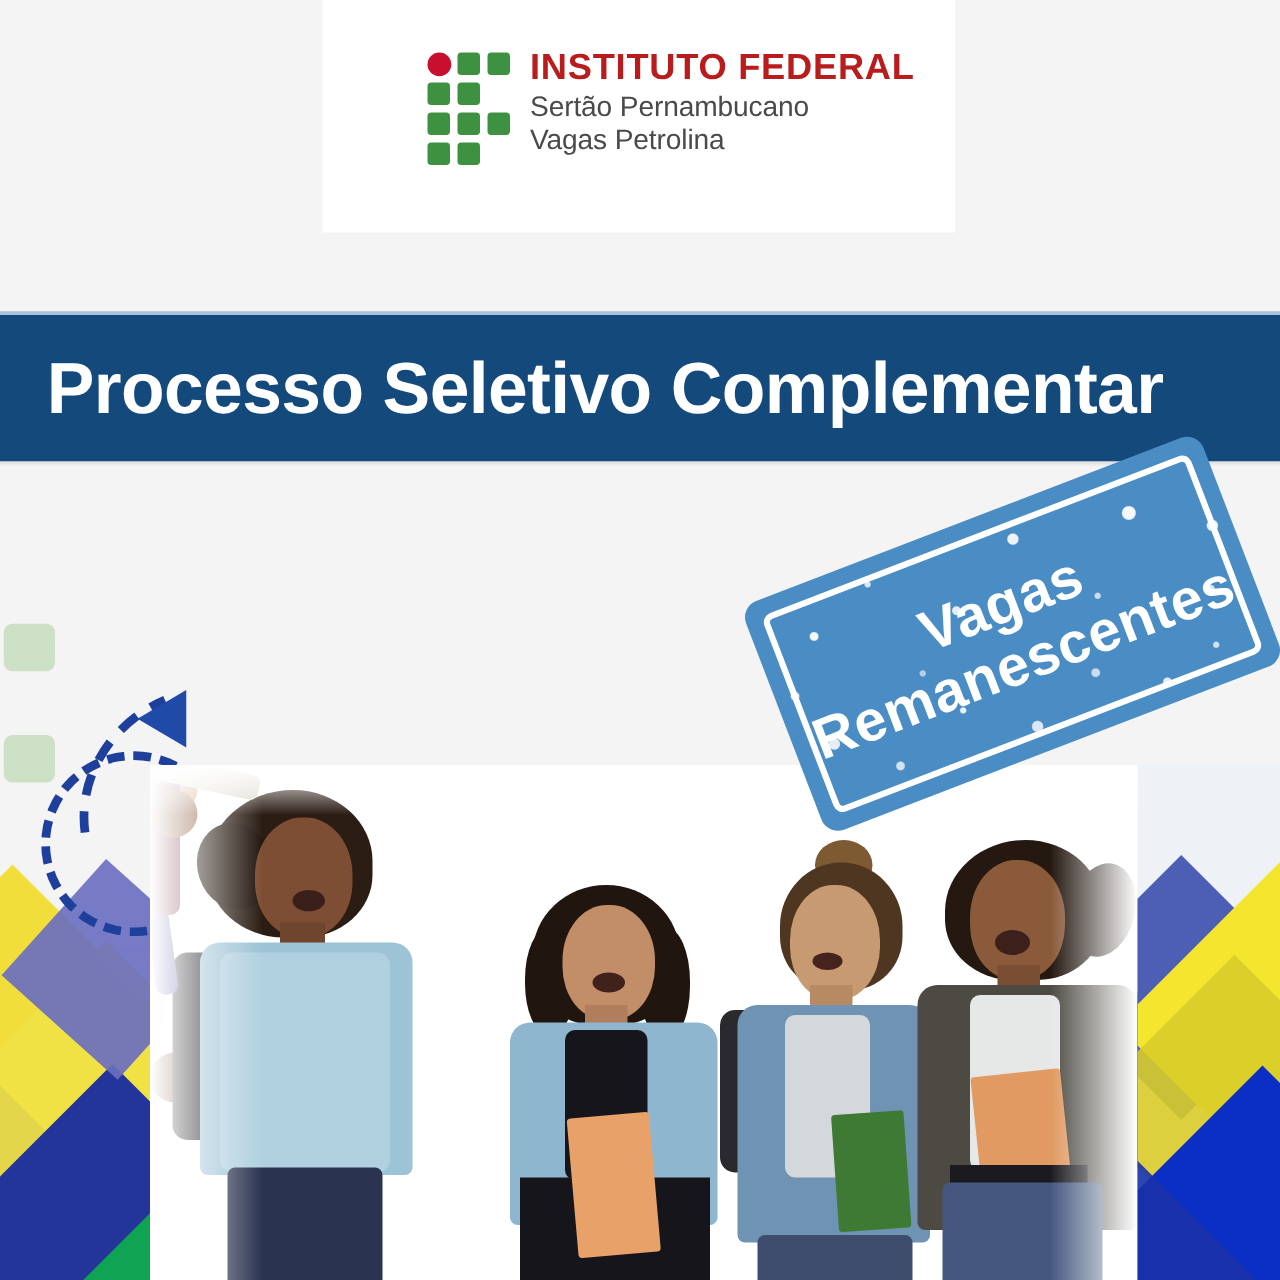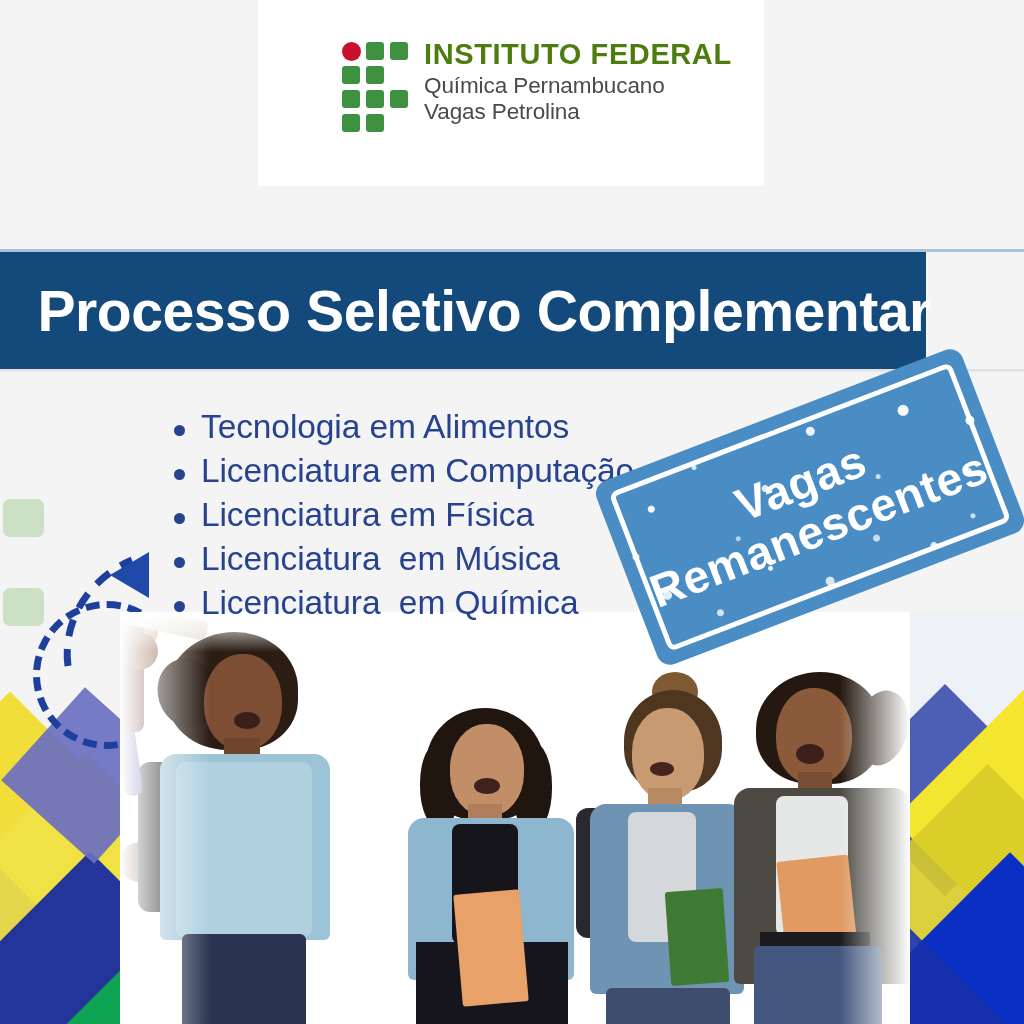--- a/index.html
+++ b/index.html
@@ -61,21 +61,21 @@
     top: 0;
   }
   .logo-words {
     margin-left: 16px;
     padding-top: 2px;
   }
   .logo-line1 {
     font-size: 29px;
     font-weight: bold;
     letter-spacing: 0.6px;
-    color: #4d7c0f;
+    color: #b91c1c;
     line-height: 1.02;
     white-space: nowrap;
   }
   .logo-line2, .logo-line3 {
     font-size: 22.5px;
     color: #4a4a4a;
     line-height: 1.16;
     white-space: nowrap;
     letter-spacing: -0.1px;
   }
@@ -88,21 +88,21 @@
     top: 249px;
     width: 1024px;
     height: 3px;
     background: #aac4db;
     z-index: 5;
   }
   .banner {
     position: absolute;
     left: 0;
     top: 252px;
-    width: 926px;
+    width: 1024px;
     height: 117px;
     background: #14497b;
     z-index: 5;
     display: flex;
     align-items: center;
   }
   .banner-title {
     color: #ffffff;
     font-size: 58px;
     font-weight: bold;
@@ -509,40 +509,33 @@
         <div class="if-cell" style="left:0px;  top:48px;"></div>
         <div class="if-cell" style="left:24px; top:48px;"></div>
         <div class="if-cell" style="left:48px; top:48px;"></div>
 
         <div class="if-cell" style="left:0px;  top:72px;"></div>
         <div class="if-cell" style="left:24px; top:72px;"></div>
       </div>
 
       <div class="logo-words">
         <div class="logo-line1">INSTITUTO FEDERAL</div>
-        <div class="logo-line2">Química Pernambucano</div>
+        <div class="logo-line2">Sertão Pernambucano</div>
         <div class="logo-line3">Vagas Petrolina</div>
       </div>
 
     </div>
   </div>
 
   <div class="banner-rule"></div>
   <div class="banner">
     <div class="banner-title">Processo Seletivo Complementar</div>
   </div>
   <div class="banner-shadow"></div>
 
-  <ul class="course-list">
-    <li class="course-item">Tecnologia em Alimentos</li>
-    <li class="course-item">Licenciatura em Computação</li>
-    <li class="course-item">Licenciatura em Física</li>
-    <li class="course-item">Licenciatura  em Música</li>
-    <li class="course-item">Licenciatura  em Química</li>
-  </ul>
 
   <div class="stamp">
     <div class="stamp-body"></div>
     <div class="stamp-inner-line"></div>
     <div class="stamp-grunge"></div>
     <div class="stamp-text">
       <div class="stamp-line1">Vagas</div>
       <div class="stamp-line2">Remanescentes</div>
     </div>
   </div>

